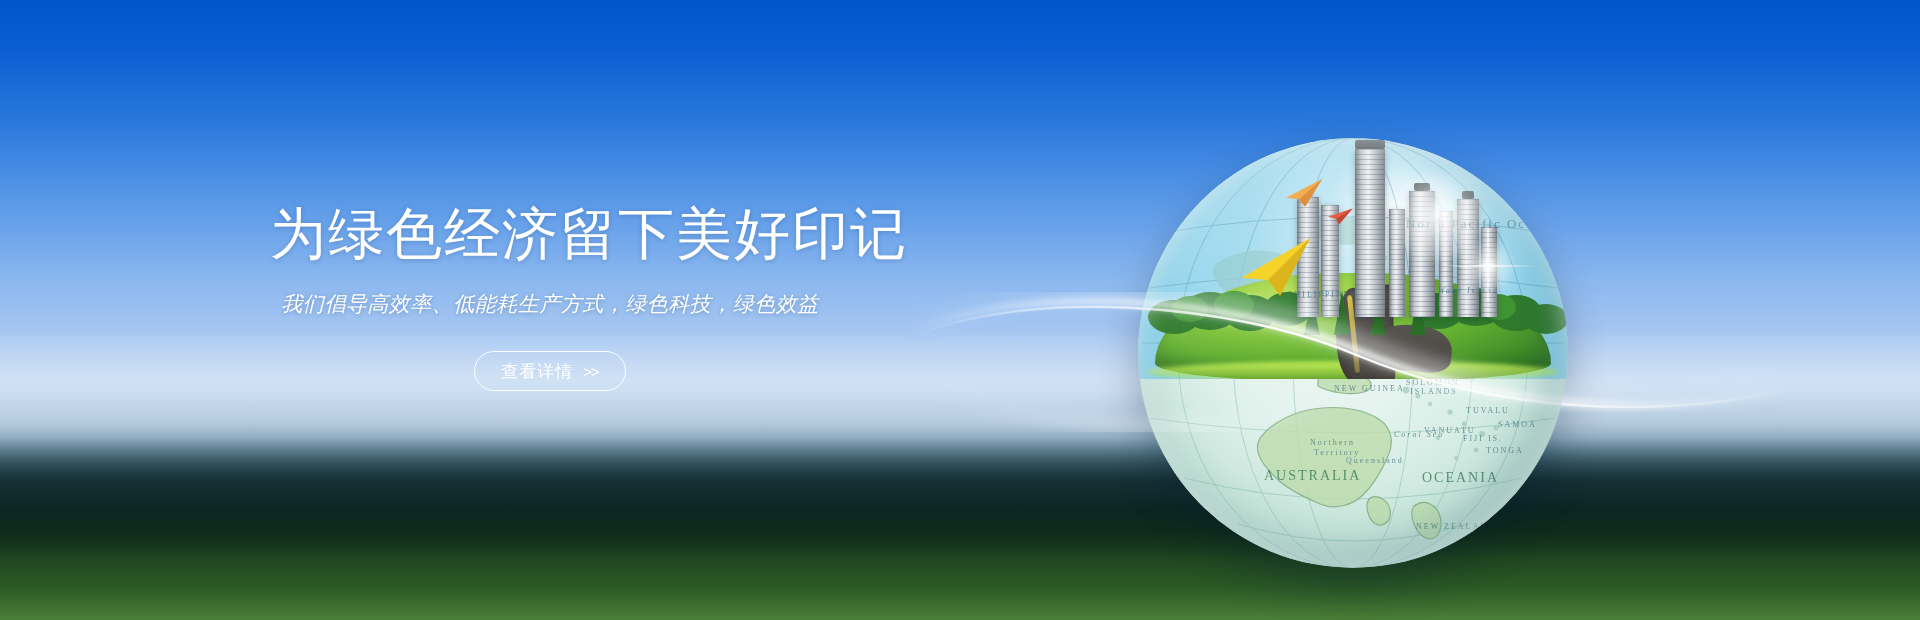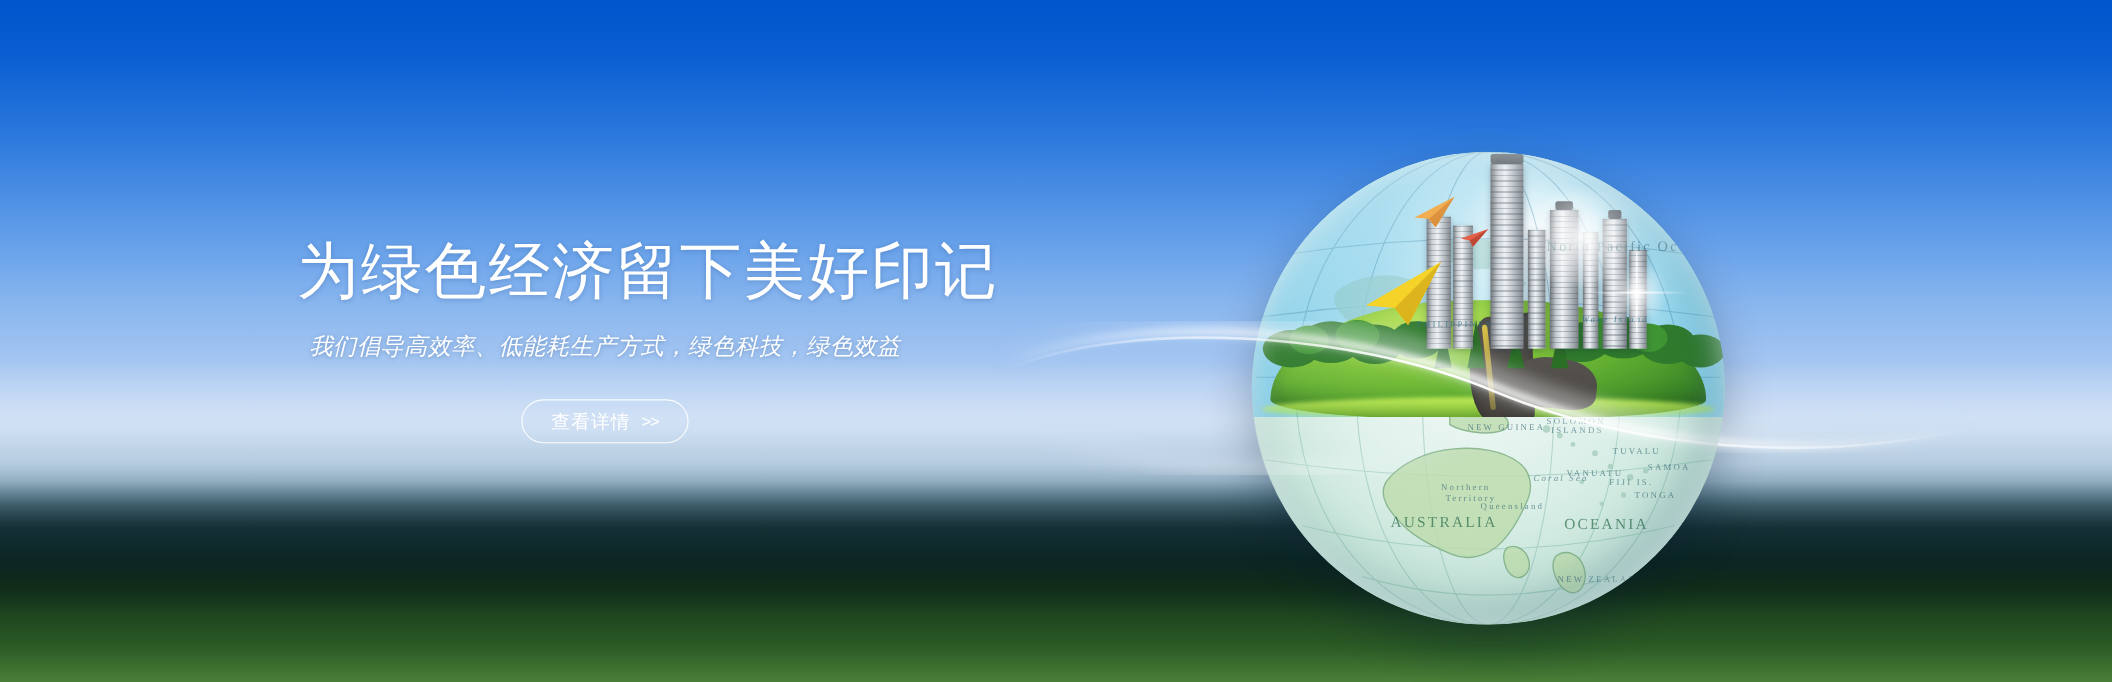--- a/index.html
+++ b/index.html
@@ -51,21 +51,21 @@
       rgba(8,32,36,0) 0%,
       rgba(8,30,32,.55) 35%,
       rgba(9,34,26,.42) 70%,
       rgba(20,60,28,0) 100%);
     pointer-events:none;
   }
 
   
   .copy {
     position:absolute;
-    left:270px; top:215px;
+    left:270px; top:203px;
     width:560px;
     text-align:center;
     z-index:6;
   }
   .headline {
     color:#ffffff;
     font-size:56px;
     line-height:1.12;
     font-weight:300;
     letter-spacing:2px;

